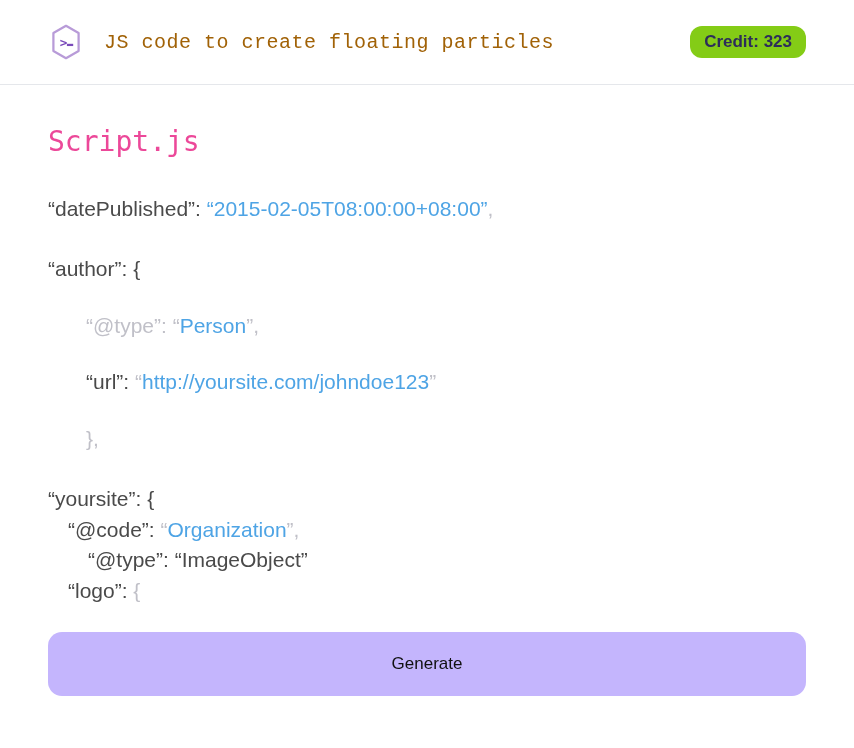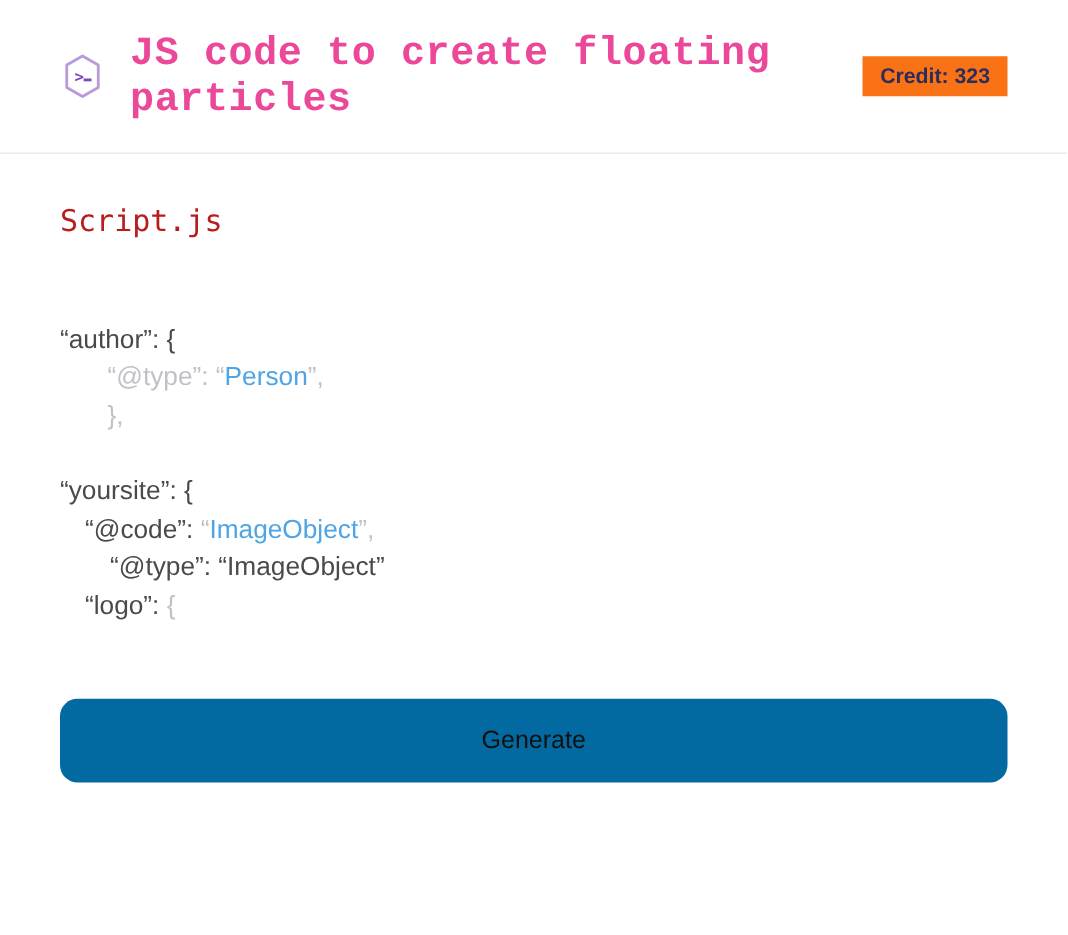--- a/index.html
+++ b/index.html
@@ -20,65 +20,65 @@
       border-bottom: 1px solid #e5e7eb;
     }
     .logo {
       width: 36px;
       height: 36px;
       margin-right: 20px;
       flex-shrink: 0;
     }
     .title {
       font-family: "SF Mono", "Monaco", "Consolas", "Courier New", monospace;
-      font-size: 32px;
-      font-weight: 700;
-      color: #ec4899;
+      font-size: 20px;
+      font-weight: 400;
+      color: #a16207;
       flex: 1;
       letter-spacing: 0.5px;
     }
     .credit-badge {
-      background: #f97316;
+      background: #84cc16;
       color: #2d2d5a;
       font-size: 17px;
       font-weight: 600;
       padding: 6px 14px;
-      border-radius: 0;
+      border-radius: 12px;
     }
     .content {
       padding: 40px 48px 20px 48px;
     }
     .file-name {
       font-family: "SF Mono", "Monaco", "Consolas", monospace;
-      font-size: 24px;
-      color: #b91c1c;
+      font-size: 28px;
+      color: #ec4899;
       font-weight: 500;
       margin-bottom: 36px;
     }
     .code-block {
       font-size: 21px;
       line-height: 1.45;
       color: #4a4a4a;
     }
     .code-line {
       white-space: pre;
     }
-    .ind1 { padding-left: 38px; }
+    .ind1 { padding-left: 38px; margin-top: 26px; }
     .gap { height: 30px; }
     .lit { color: #4ea4e5; }
     .dim { color: #c0c0c8; }
     .generate-btn {
       display: block;
       width: calc(100% - 0px);
-      margin: 59px 0 0 0;
+      margin: 26px 0 0 0;
       padding: 22px 0;
-      font-size: 20px;
+      font-size: 17px;
       font-weight: 500;
       color: #111111;
-      background: #0369a1;
+      background: #c4b5fd;
       border: none;
       border-radius: 14px;
       cursor: pointer;
       text-align: center;
     }
   </style>
 </head>
 <body>
 
 <div class="header">
@@ -88,25 +88,27 @@
     <rect x="21" y="22" width="7" height="2.5" fill="#7a4aba"></rect>
   </svg>
   <div class="title">JS code to create floating particles</div>
   <div class="credit-badge">Credit: 323</div>
 </div>
 
 <div class="content">
   <div class="file-name">Script.js</div>
 
   <div class="code-block">
+    <div class="code-line"><span>“datePublished”: </span><span class="lit">“2015-02-05T08:00:00+08:00”</span><span class="dim">,</span></div>
     <div class="gap"></div>
     <div class="code-line"><span>“author”: {</span></div>
     <div class="code-line ind1"><span class="dim">“@type”</span><span class="dim">: </span><span class="dim">“</span><span class="lit">Person</span><span class="dim">”</span><span class="dim">,</span></div>
+    <div class="code-line ind1"><span>“url”: </span><span class="dim">“</span><span class="lit">http://yoursite.com/johndoe123</span><span class="dim">”</span></div>
     <div class="code-line ind1 dim">},</div>
     <div class="gap"></div>
     <div class="code-line"><span>“yoursite”: {</span></div>
-    <div class="code-line" style="padding-left:20px"><span>“@code”: </span><span class="dim">“</span><span class="lit">ImageObject</span><span class="dim">”</span><span class="dim">,</span></div>
+    <div class="code-line" style="padding-left:20px"><span>“@code”: </span><span class="dim">“</span><span class="lit">Organization</span><span class="dim">”</span><span class="dim">,</span></div>
     <div class="code-line" style="padding-left:40px">“@type”: “ImageObject”</div>
     <div class="code-line" style="padding-left:20px"><span>“logo”: </span><span class="dim">{</span></div>
   </div>
 
   <button class="generate-btn">Generate</button>
 </div>
 
 </body></html>

